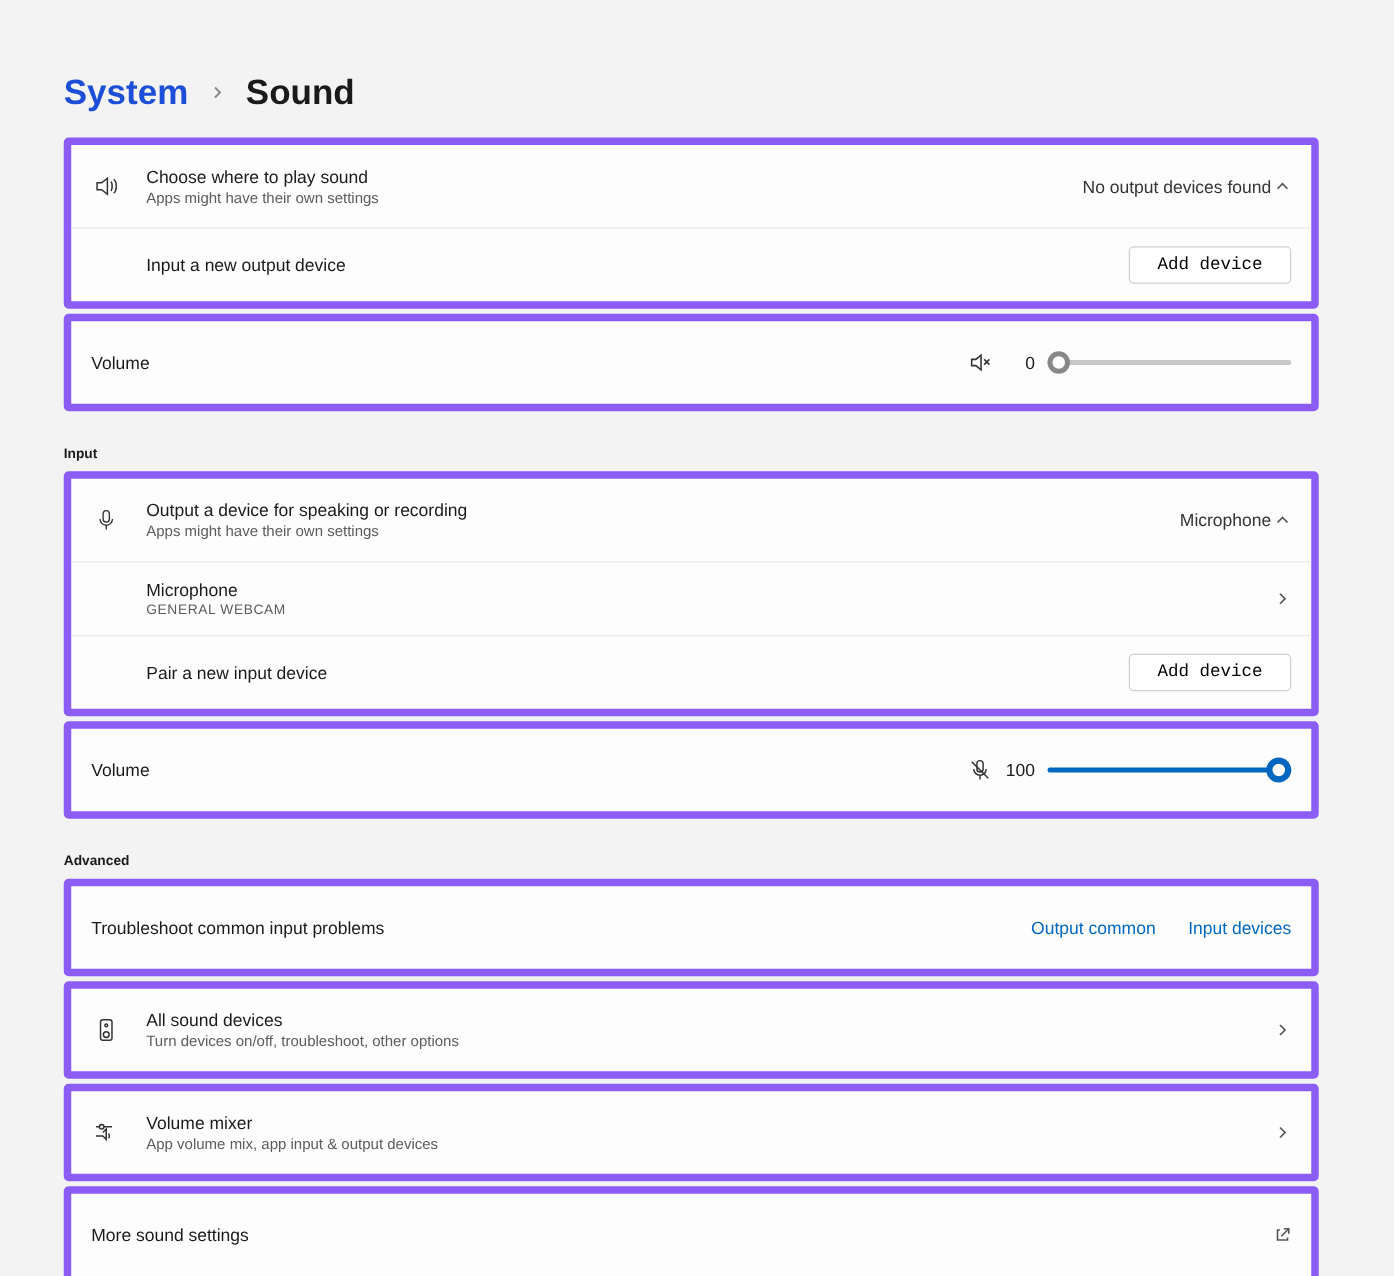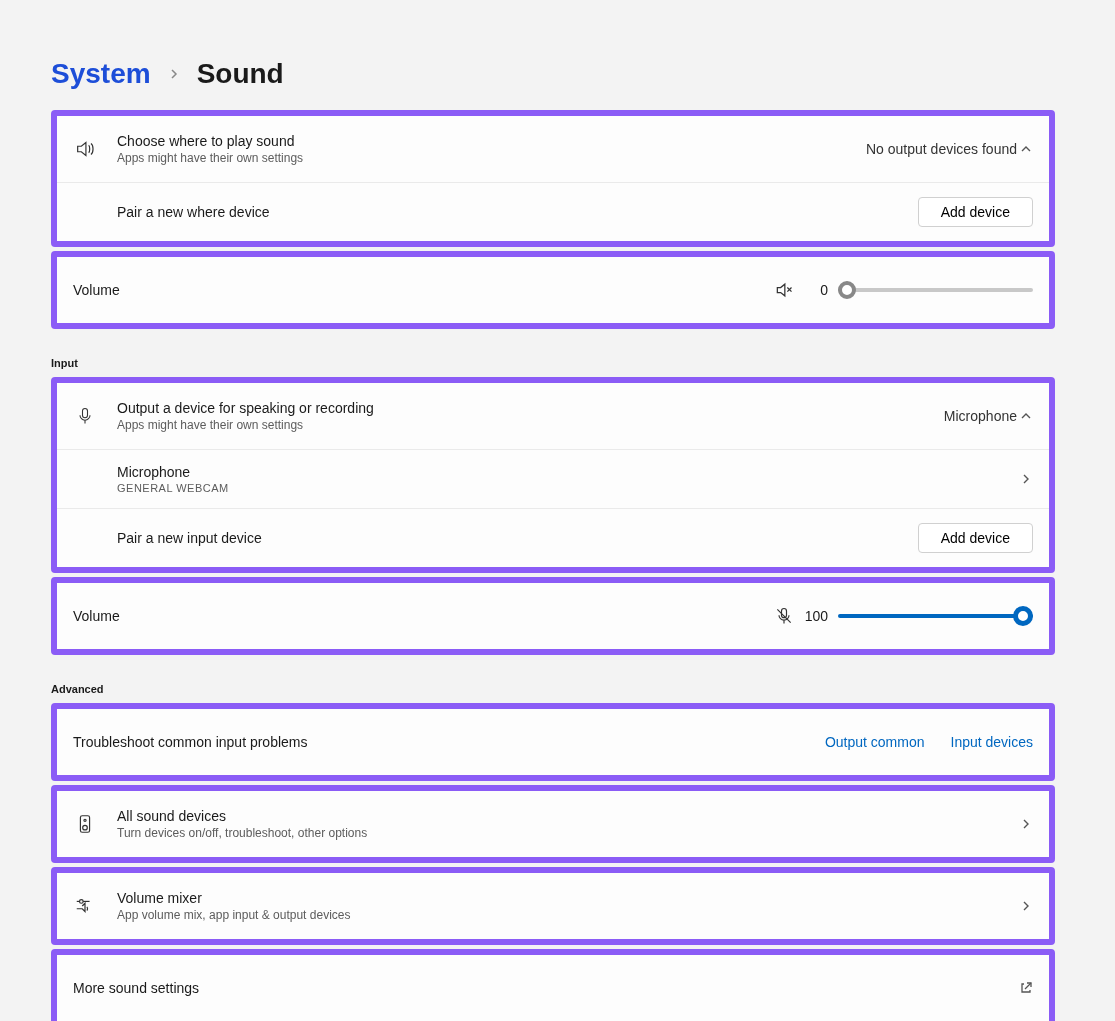--- a/index.html
+++ b/index.html
@@ -48,21 +48,21 @@
 .row .right { display: flex; align-items: center; gap: 2px; color:#333; }
 .status-text { font-size: 14px; color: #333; }
 .chev-icon { color: #555; width:14px; height:14px; display:flex; align-items:center; justify-content:center;}
 .btn {
   background: #fff;
   border: 1px solid #d0d0d0;
   border-radius: 4px;
   padding: 6px 22px;
   font-size: 14px;
   cursor: pointer;
-  font-family: Liberation Sans, sans-serif;
+  font-family: Liberation Mono, monospace;
 }
 .slider-row .title { flex-shrink: 0; }
 .slider-wrap { display: flex; align-items: center; gap: 10px; flex: 1; justify-content: flex-end; }
 .vol-val { font-size: 14px; min-width: 24px; text-align: right; }
 .slider {
   -webkit-appearance: none;
   width: 195px;
   height: 4px;
   background: #c8c8c8;
   border-radius: 2px;
@@ -137,21 +137,21 @@
         <span class="chev-icon">
           <svg width="12" height="12" viewBox="0 0 12 12">
               <path d="M2 8 L6 4 L10 8" stroke="#555" stroke-width="1.4" fill="none"></path>
             </svg>
         </span>
       </div>
     </div>
     <div class="row" style="min-height:54px;">
       <div class="icon-col hidden"></div>
       <div class="text-col">
-        <div class="title">Pair a new where device</div>
+        <div class="title">Input a new output device</div>
       </div>
       <div class="right">
         <button class="btn">Add device</button>
       </div>
     </div>
   </div>
 
   <div class="card">
     <div class="row slider-row">
       <div class="text-col">

